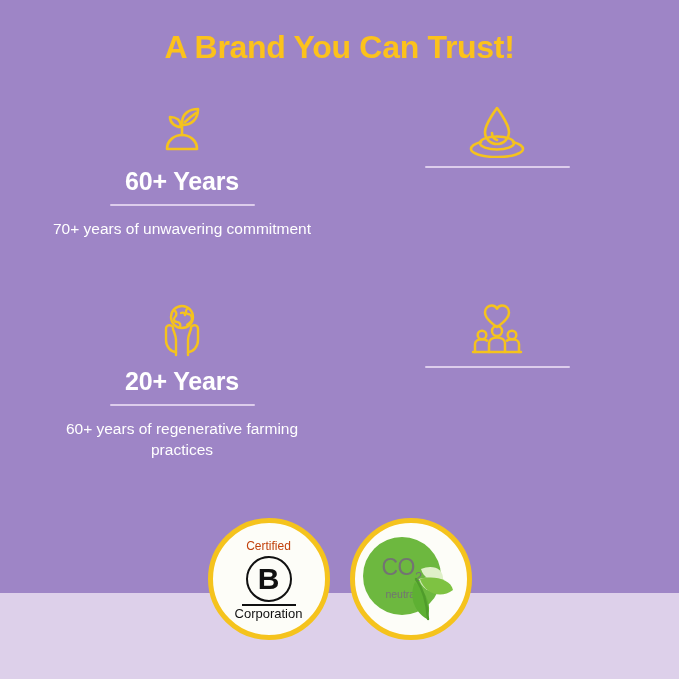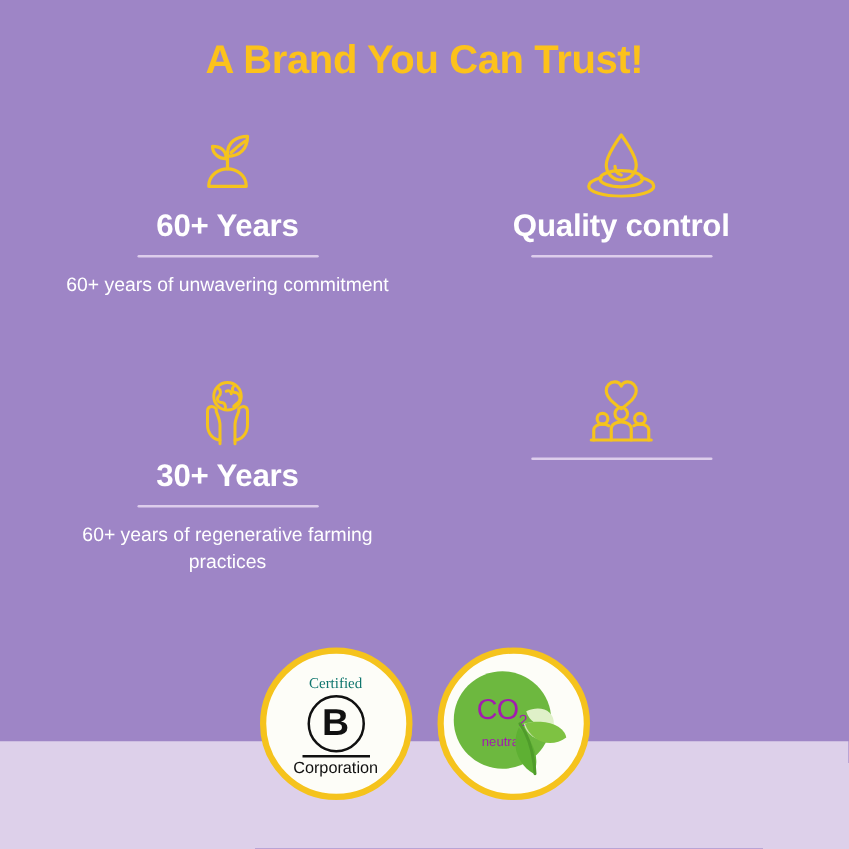--- a/index.html
+++ b/index.html
@@ -115,23 +115,23 @@
     overflow: hidden;
   }
   
   .bcorp-inner {
     text-align: center;
     width: 100%;
     padding-top: 2px;
   }
   .bcorp-certified {
     font-size: 12px;
-    color: #0f766e;
+    color: #c2410c;
     line-height: 13px;
-    font-family: Liberation Serif, serif;
+    font-family: Liberation Sans, sans-serif;
   }
   .bcorp-b-wrap {
     margin: 3px auto 1px auto;
     width: 46px;
     height: 46px;
     border: 2.5px solid #111111;
     border-radius: 50%;
     display: flex;
     align-items: center;
     justify-content: center;
@@ -169,21 +169,21 @@
     height: 78px;
     border-radius: 50%;
     background: #6db83f;
   }
   .co2-text {
     position: absolute;
     left: 8px;
     top: 32px;
     width: 78px;
     text-align: center;
-    color: #a21caf;
+    color: #737373;
   }
   .co2-main {
     font-size: 23px;
     line-height: 24px;
     letter-spacing: -0.5px;
   }
   .co2-sub {
     font-size: 10.5px;
     line-height: 12px;
     margin-top: -1px;
@@ -215,58 +215,57 @@
 
           <path d="M28 21 C28 12 35 7 44 7 C44 17 38 23 28 23 Z"></path>
 
           <path d="M31 20 C35 16 39 13 42 11"></path>
 
           <path d="M27 25 C21 25 16 21 16 15 C22 15 27 18 27 25 Z"></path>
         </svg>
       </div>
       <div class="cell-heading">60+ Years</div>
       <div class="cell-divider"></div>
-      <div class="cell-body">60+ years of unwavering commitment</div>
+      <div class="cell-body">70+ years of unwavering commitment</div>
     </div>
 
     <div class="cell cell-1">
       <div class="cell-icon">
         <svg width="58" height="56" viewBox="0 0 58 56" fill="none" stroke="#f5c31d" stroke-width="2.6" stroke-linecap="round" stroke-linejoin="round">
 
           <path d="M29 6 C29 6 17 22 17 30 C17 36.6 22.4 42 29 42 C35.6 42 41 36.6 41 30 C41 22 29 6 29 6 Z"></path>
 
           <path d="M24 31 C24 35 26 37 29 38"></path>
 
           <ellipse cx="29" cy="41" rx="17" ry="6.5"></ellipse>
 
           <path d="M45 40 C51 41.7 55 44.2 55 47 C55 51.4 43.4 55 29 55 C14.6 55 3 51.4 3 47 C3 44.2 7 41.7 13 40"></path>
         </svg>
       </div>
-      <div class="cell-heading">Quality control</div>
       <div class="cell-divider"></div>
     </div>
 
     <div class="cell cell-2">
       <div class="cell-icon">
         <svg width="56" height="56" viewBox="0 0 56 56" fill="none" stroke="#f5c31d" stroke-width="2.4" stroke-linecap="round" stroke-linejoin="round">
 
           <circle cx="28" cy="15" r="11"></circle>
           <path d="M20 8 C23 10 23 13 21 15 C19 17 20 20 23 20 C26 20 27 23 26 25.5"></path>
           <path d="M33 7 C31 9 32 12 34 12 C36 12 38 14 38 17 C38 20 35 21 33 23"></path>
           <path d="M27 11 C29 10 31 11 31 13"></path>
 
           <path d="M19 25 C16 22 12 23 12 27 L12 38 C12 45 17 50 22 50 L22 38 C22 34 20 30 19 27 Z"></path>
 
           <path d="M37 25 C40 22 44 23 44 27 L44 38 C44 45 39 50 34 50 L34 38 C34 34 36 30 37 27 Z"></path>
 
           <path d="M22 50 L22 53"></path>
           <path d="M34 50 L34 53"></path>
         </svg>
       </div>
-      <div class="cell-heading">30+ Years</div>
+      <div class="cell-heading">20+ Years</div>
       <div class="cell-divider"></div>
       <div class="cell-body">60+ years of regenerative farming practices</div>
     </div>
 
     <div class="cell cell-3">
       <div class="cell-icon">
         <svg width="60" height="56" viewBox="0 0 60 56" fill="none" stroke="#f5c31d" stroke-width="2.5" stroke-linecap="round" stroke-linejoin="round">
 
           <path d="M30 25 C30 25 18 17.5 18 10.5 C18 6.4 21.2 3.5 24.8 3.5 C27.2 3.5 29.1 4.9 30 6.8 C30.9 4.9 32.8 3.5 35.2 3.5 C38.8 3.5 42 6.4 42 10.5 C42 17.5 30 25 30 25 Z"></path>
 

